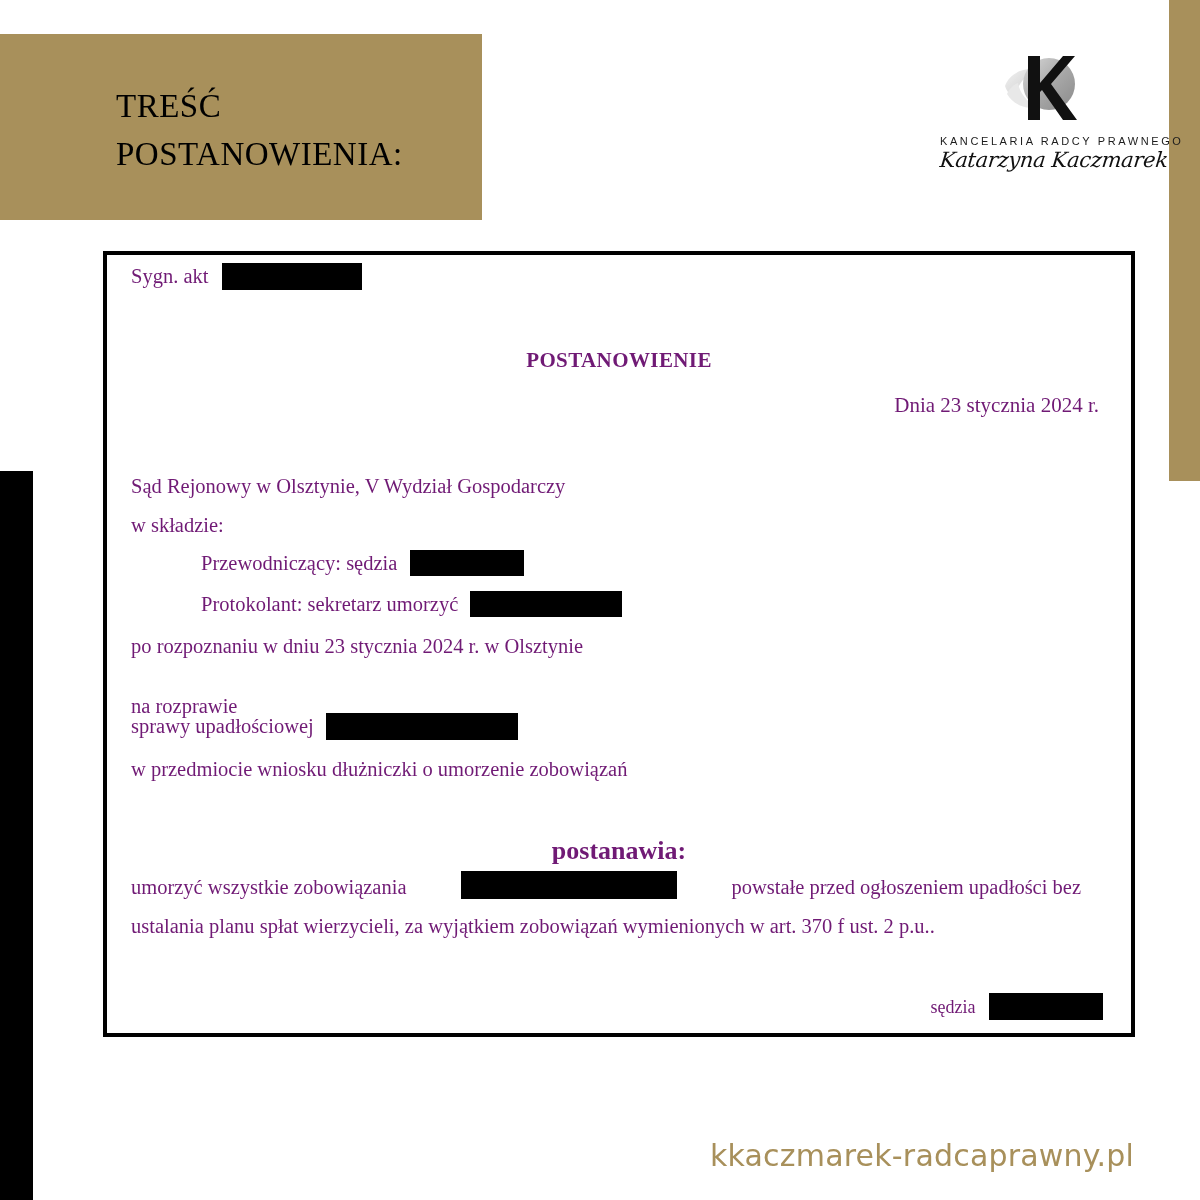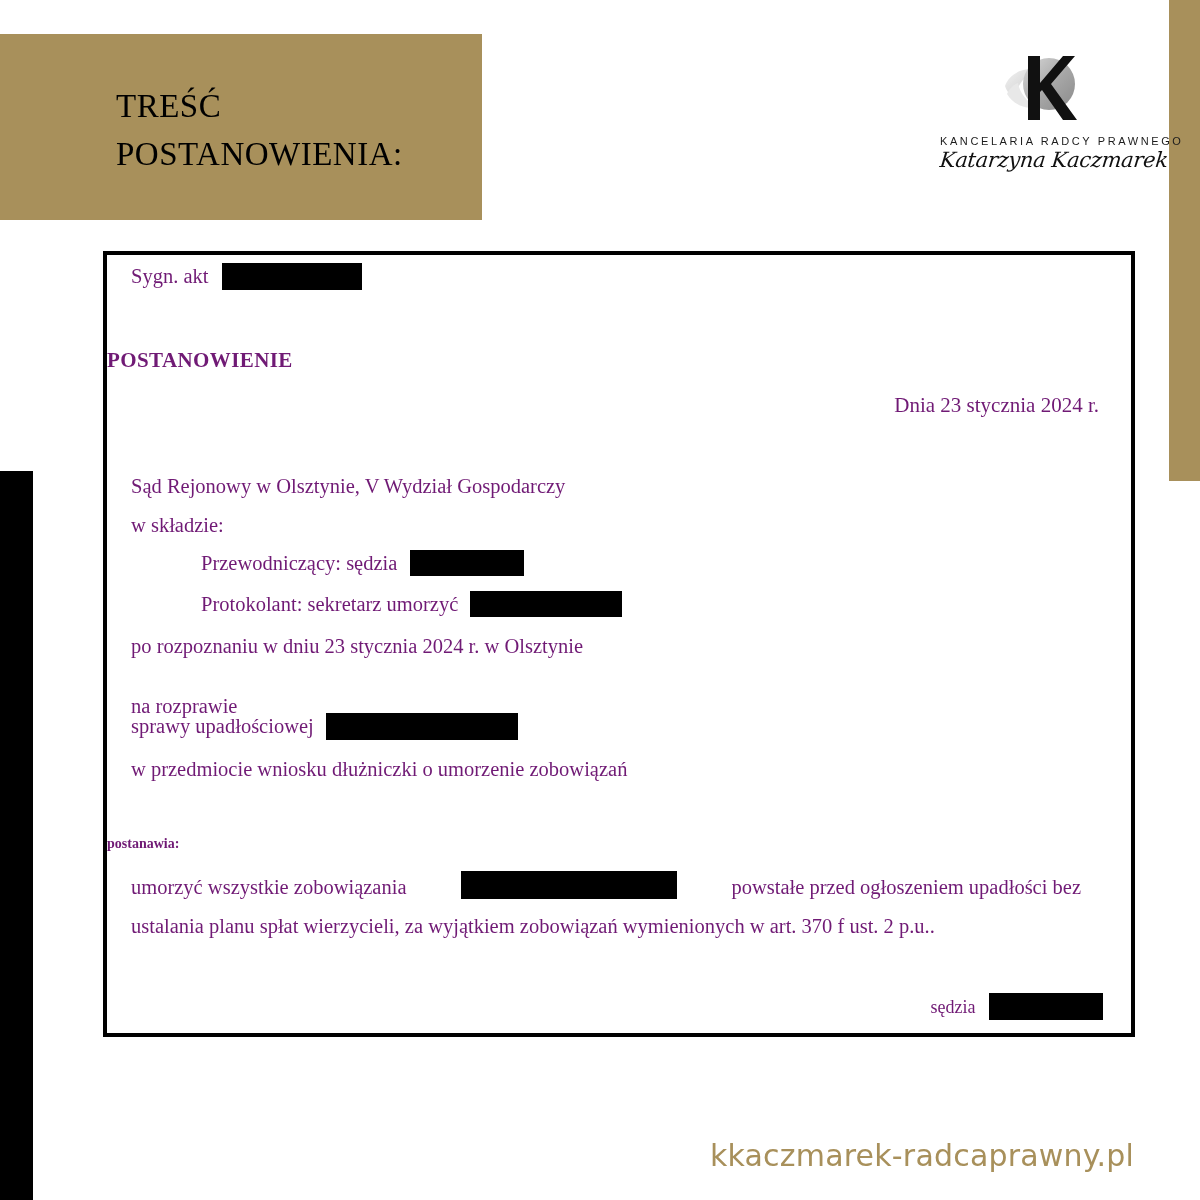--- a/index.html
+++ b/index.html
@@ -119,33 +119,33 @@
     height: 26px;
     position: relative;
     top: -2px;
   }
 
   .ln {
     position: absolute;
     white-space: nowrap;
   }
   .sygn     { left: 24px;  top: 10px; }
-  .title    { left: 0;     top: 93px; width: 100%; text-align: left;
+  .title    { left: 0;     top: 93px; width: 100%; text-align: center;
               font-weight: bold; font-size: 21px; letter-spacing: 0.4px; }
   .date     { right: 32px; top: 138px; font-size: 21px; }
   .court    { left: 24px;  top: 220px; }
   .sklad    { left: 24px;  top: 259px; }
   .przew    { left: 94px;  top: 297px; }
   .proto    { left: 94px;  top: 338px; }
   .porozp   { left: 24px;  top: 380px; }
   .narozp   { left: 24px;  top: 440px; text-align: right; }
   .sprawy   { left: 24px;  top: 460px; }
   .wprzed   { left: 24px;  top: 503px; }
-  .postanawia { left: 0;   top: 581px; width: 100%; 
-                font-weight: bold; font-size: 14px; }
+  .postanawia { left: 0;   top: 581px; width: 100%; text-align: center;
+                font-weight: bold; font-size: 26px; }
   .sedzia   { right: 28px; top: 740px; font-size: 18px; }
 
   
   .operative {
     position: absolute;
     left: 24px;
     top: 618px;
     width: 950px;
   }
   .op-line {

